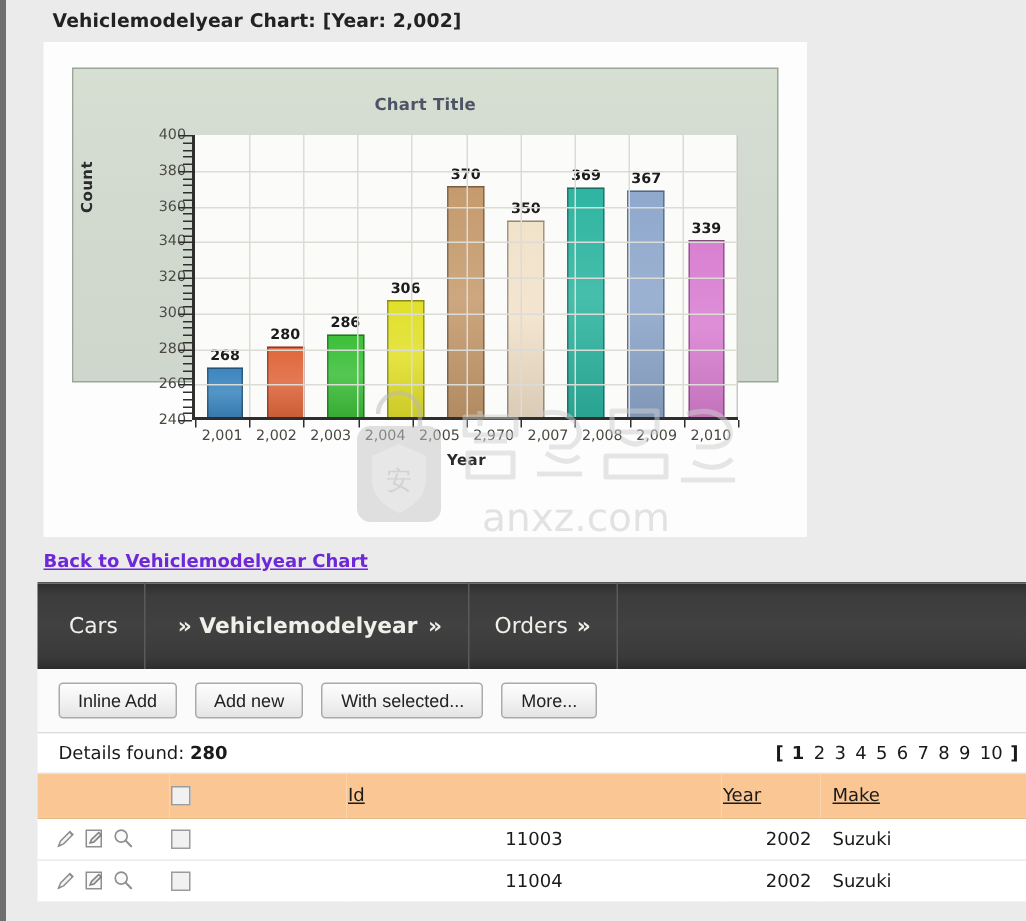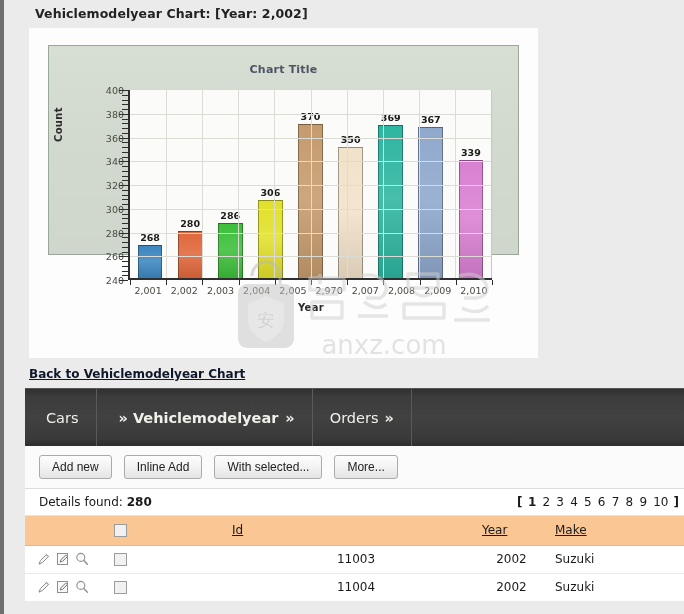--- a/index.html
+++ b/index.html
@@ -162,21 +162,21 @@
     margin-top: 22px;
     text-align: center;
     font-size: 10px; font-weight: bold;
     color: #2b2b2b;
     letter-spacing: .3px;
   }
 
   .back-link-row { padding: 9px 0 7px 25px; background: #ebebeb; }
   .back-link {
     font-size: 12px; font-weight: bold;
-    color: #0f172a; text-decoration: underline;
+    color: #6d28d9; text-decoration: underline;
     cursor: pointer;
   }
 
   
   .navbar {
     margin-left: 21px;
     width: 663px;
     height: 58px;
     background: linear-gradient(180deg,#2f2f2f 0%,#3c3c3c 14%,#414141 50%,#3a3a3a 86%,#2d2d2d 100%);
     display: flex;
@@ -257,21 +257,21 @@
     font-size: 12px;
   }
   .grid td {
     height: 28px;
     color: #1a1a1a;
     border-bottom: 1px solid #eaeaea;
   }
   .col-act { width: 88px; padding-left: 12px; }
   .col-chk { width: 118px; }
   .col-id  { width: 250px; text-align: center; }
-  .col-year{ width: 66px; text-align: center; padding-right: 6px; }
+  .col-year{ width: 66px; text-align: right; padding-right: 6px; }
   .col-make{ padding-left: 8px; }
   .th-id { text-align: center; }
   .th-year { text-align: right; padding-right: 6px; }
   .chkbox {
     display: inline-block;
     width: 13px; height: 13px;
     background: #f1f1f1;
     border: 1px solid #9c9c9c;
     vertical-align: middle;
     cursor: pointer;
@@ -464,22 +464,22 @@
       <b>Vehiclemodelyear</b>
       <span class="chev" style="margin-left:7px">»</span>
     </div>
     <div class="nav-item">
       <span>Orders</span>
       <b class="chev" style="margin-left:6px">»</b>
     </div>
   </div>
 
   <div class="toolbar">
+    <button class="tb-btn">Inline Add</button>
     <button class="tb-btn">Add new</button>
-    <button class="tb-btn">Inline Add</button>
     <button class="tb-btn">With selected...</button>
     <button class="tb-btn">More...</button>
   </div>
 
   <div class="details-bar">
     <div>
       <span>Details found:</span>
       <span class="dcount">280</span>
     </div>
     <div class="pager" id="pager"><span class="brk">[ </span><a class="cur">1</a> <a>2</a> <a>3</a> <a>4</a> <a>5</a> <a>6</a> <a>7</a> <a>8</a> <a>9</a> <a>10</a> <span class="brk">]</span></div>

